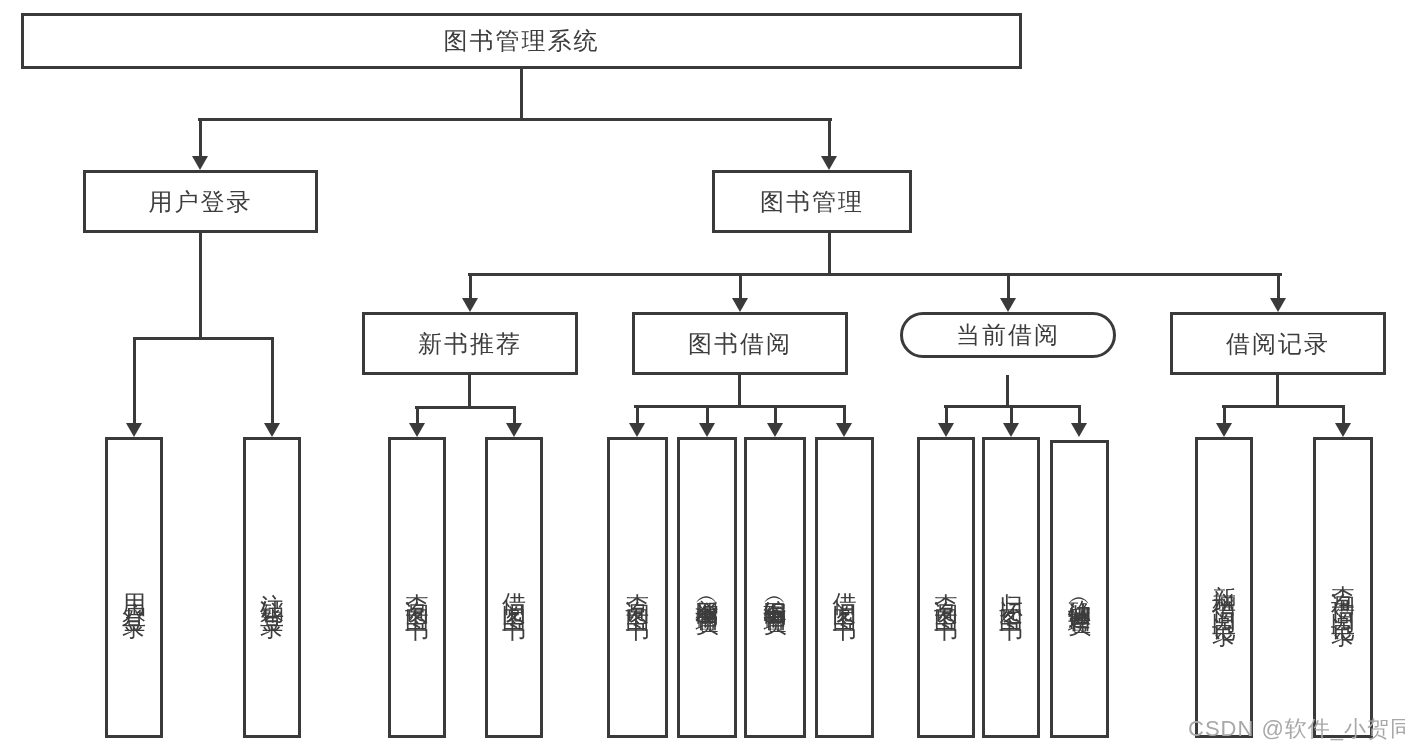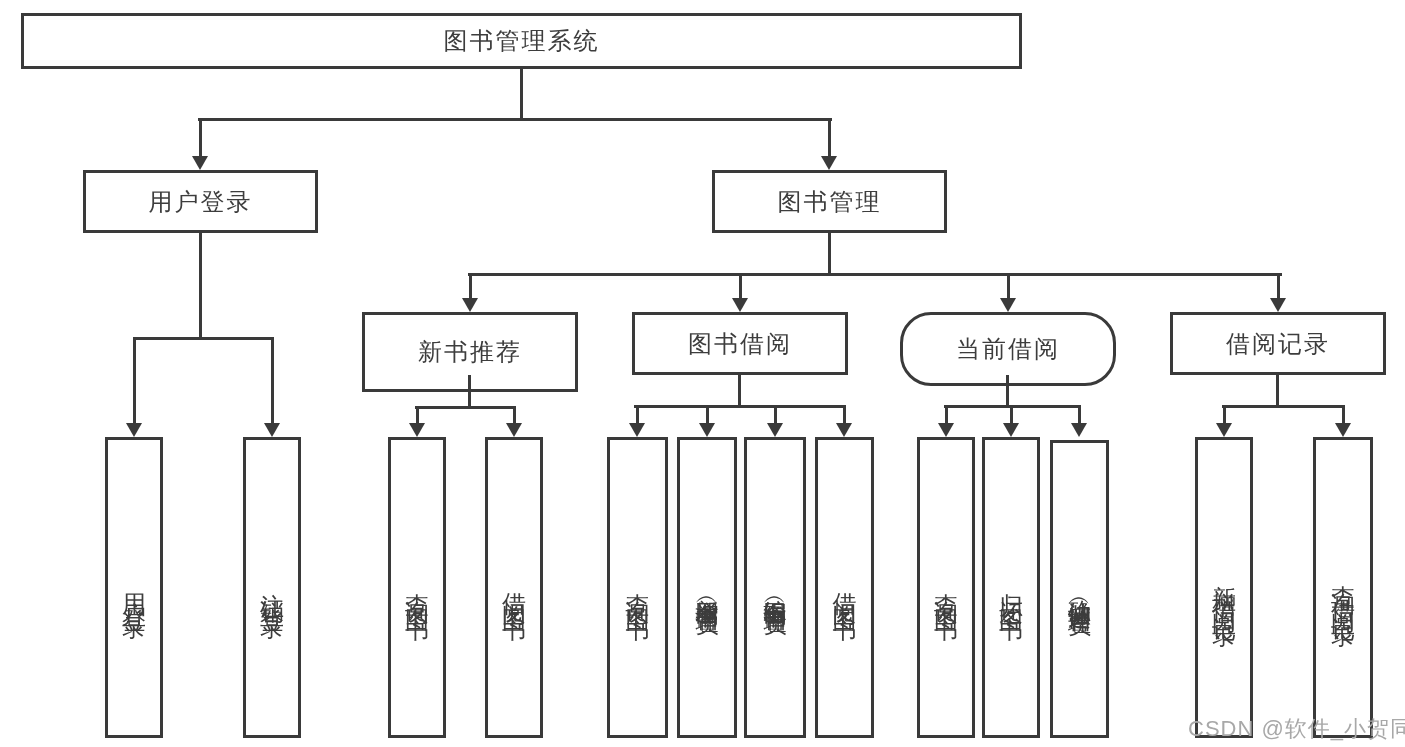--- a/index.html
+++ b/index.html
@@ -74,37 +74,37 @@
 <div id="canvas">
 
   <div class="node" style="left:21px;top:13px;width:1001px;height:56px;">图书管理系统</div>
 
   <div class="line" style="left:520px;top:69px;width:3px;height:52px;"></div>
   <div class="line" style="left:198px;top:118px;width:634px;height:3px;"></div>
   <div class="arrow" style="left:192px;top:118px;height:52px;"></div>
   <div class="arrow" style="left:821px;top:118px;height:52px;"></div>
 
   <div class="node" style="left:83px;top:170px;width:235px;height:63px;">用户登录</div>
-  <div class="node" style="left:712px;top:170px;width:235px;height:63px;">图书管理</div>
+  <div class="node" style="left:712px;top:170px;width:200px;height:63px;">图书管理</div>
 
   <div class="line" style="left:199px;top:233px;width:3px;height:107px;"></div>
   <div class="line" style="left:133px;top:337px;width:141px;height:3px;"></div>
   <div class="arrow" style="left:126px;top:337px;height:100px;"></div>
   <div class="arrow" style="left:264px;top:337px;height:100px;"></div>
 
   <div class="line" style="left:828px;top:233px;width:3px;height:43px;"></div>
   <div class="line" style="left:468px;top:273px;width:814px;height:3px;"></div>
   <div class="arrow" style="left:462px;top:273px;height:39px;"></div>
   <div class="arrow" style="left:732px;top:273px;height:39px;"></div>
   <div class="arrow" style="left:1000px;top:273px;height:39px;"></div>
   <div class="arrow" style="left:1270px;top:273px;height:39px;"></div>
 
-  <div class="node" style="left:362px;top:312px;width:216px;height:80px;font-family:Liberation Mono, monospace;">新书推荐</div>
+  <div class="node" style="left:362px;top:312px;width:216px;height:63px;font-family:Liberation Mono, monospace;">新书推荐</div>
   <div class="node" style="left:632px;top:312px;width:216px;height:63px;">图书借阅</div>
-  <div class="node" style="left:900px;top:312px;width:216px;height:74px;border-radius:31px;">当前借阅</div>
+  <div class="node" style="left:900px;top:312px;width:216px;height:46px;border-radius:31px;">当前借阅</div>
   <div class="node" style="left:1170px;top:312px;width:216px;height:63px;">借阅记录</div>
 
   <div class="line" style="left:468px;top:375px;width:3px;height:34px;"></div>
   <div class="line" style="left:415px;top:406px;width:101px;height:3px;"></div>
   <div class="arrow" style="left:409px;top:406px;height:31px;"></div>
   <div class="arrow" style="left:506px;top:406px;height:31px;"></div>
 
   <div class="line" style="left:738px;top:375px;width:3px;height:33px;"></div>
   <div class="line" style="left:634px;top:405px;width:212px;height:3px;"></div>
   <div class="arrow" style="left:629px;top:405px;height:32px;"></div>

